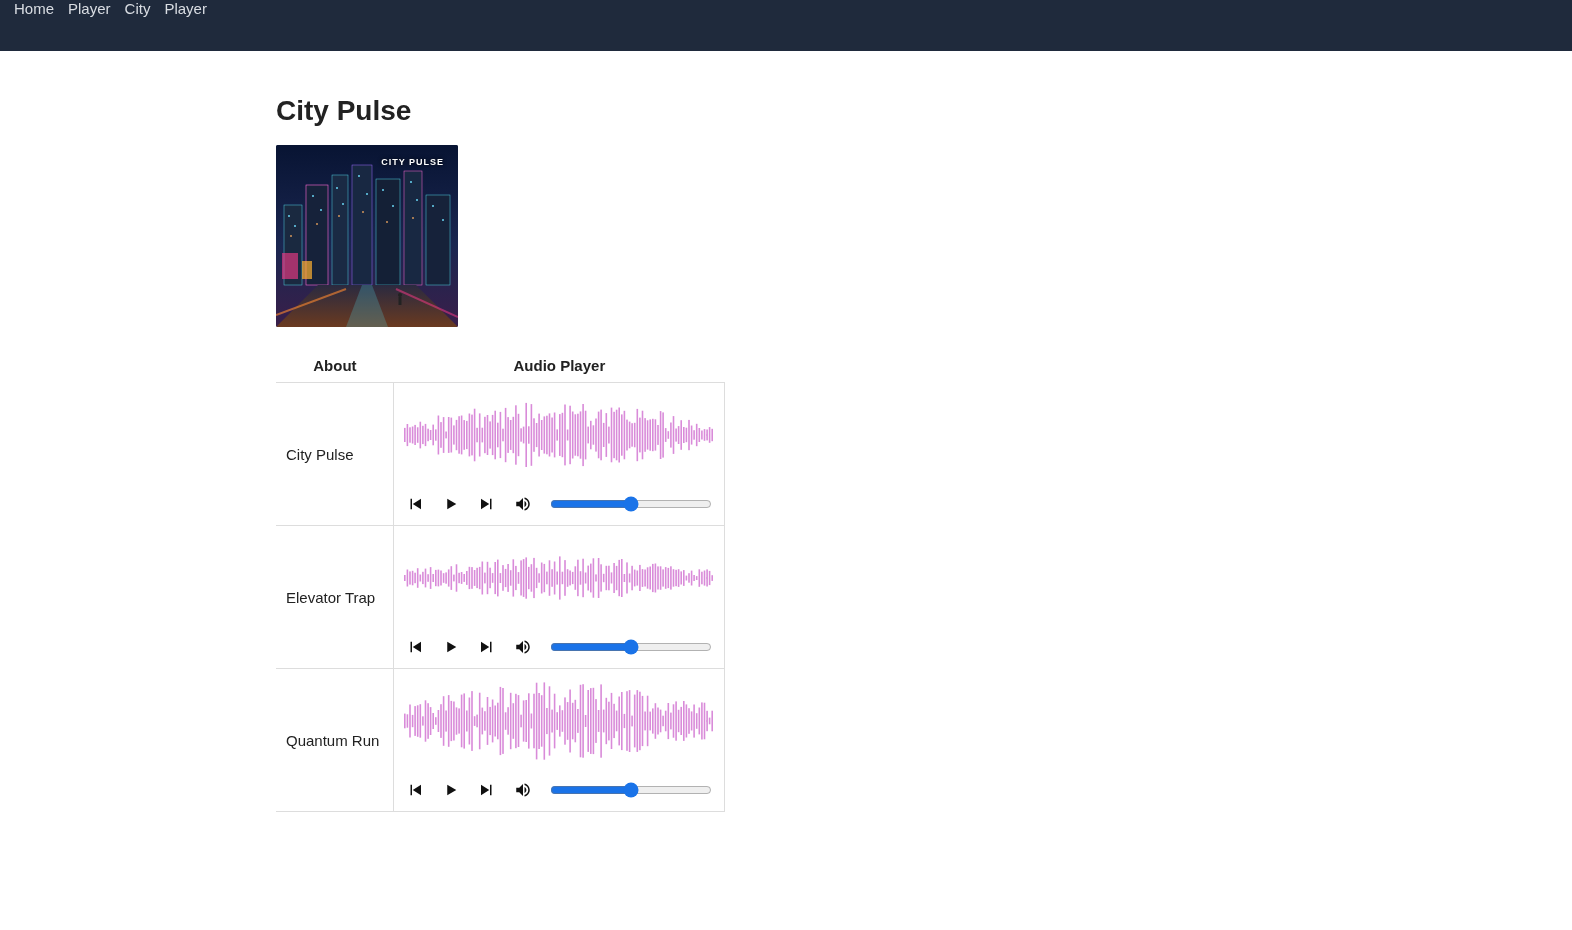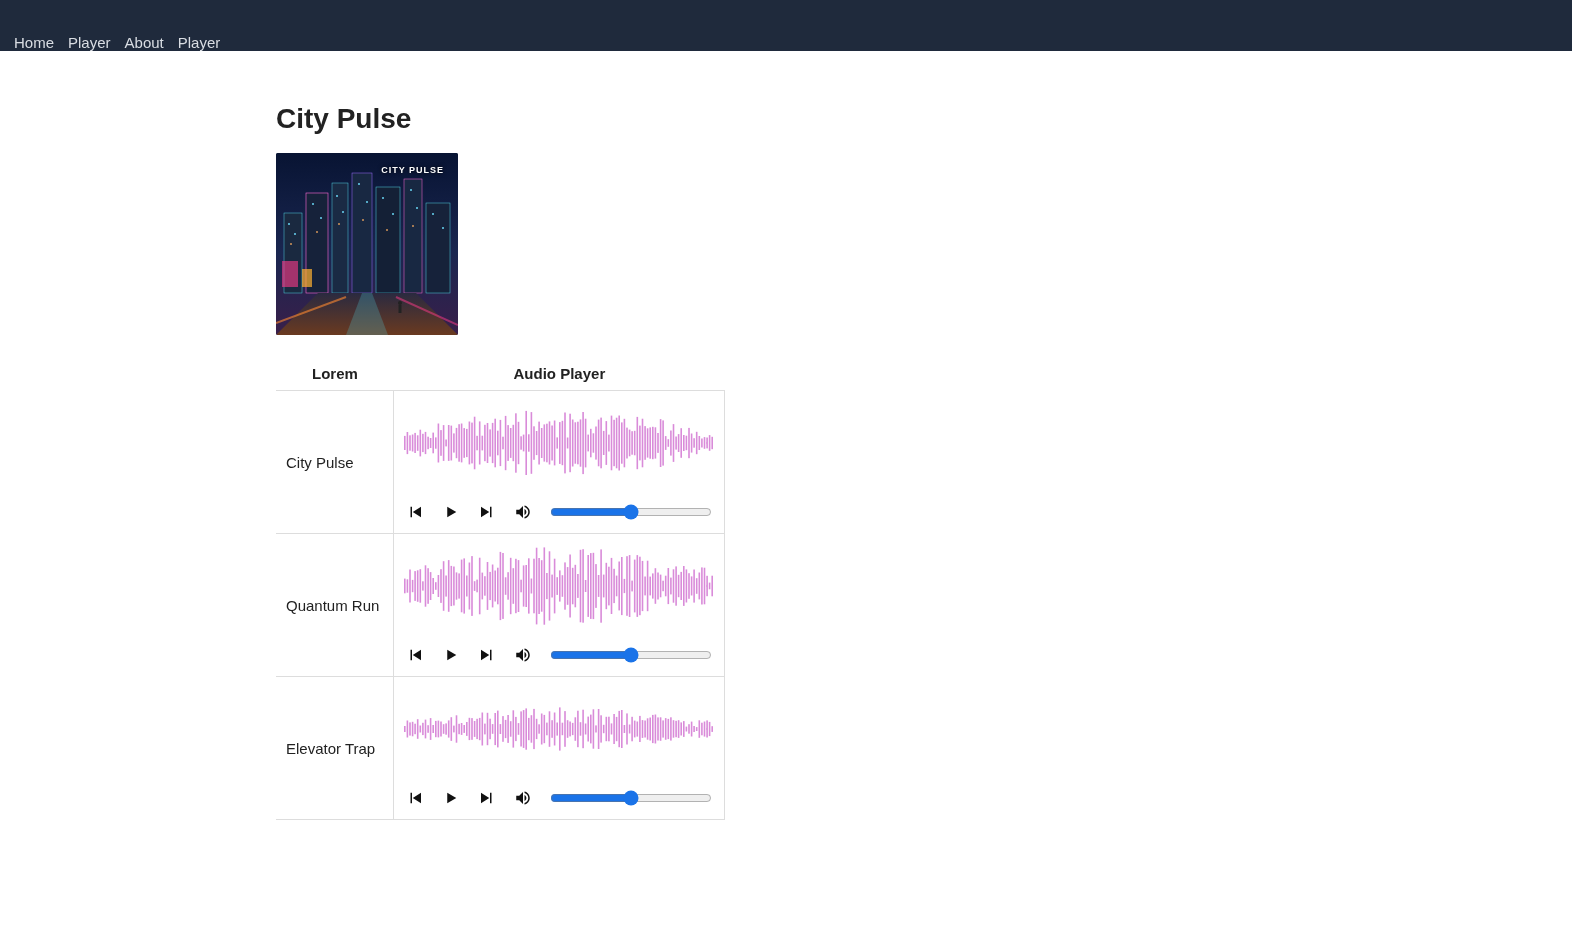--- a/index.html
+++ b/index.html
@@ -6,33 +6,33 @@
   body {
     font-family: "Segoe UI", Arial, sans-serif;
     font-size: 15px;
     color: #222;
     background: #fff;
   }
   .navbar {
     background: #1f2a3c;
     height: 51px;
     display: flex;
-    align-items: flex-end;
+    align-items: flex-start;
     padding: 0 14px;
     gap: 14px;
   }
   .navbar a {
     color: #d9dde3;
     text-decoration: none;
     font-size: 15px;
     cursor: pointer;
   }
   .container {
     max-width: 1060px;
-    margin: 12px auto;
+    margin: 4px auto;
     padding: 40px 20px 20px 20px;
   }
   h1.page-title {
     font-size: 28px;
     font-weight: 700;
     margin-bottom: 18px;
   }
   .album-art {
     width: 182px;
     height: 182px;
@@ -104,21 +104,21 @@
     accent-color: #1a73e8;
     cursor: pointer;
   }
 </style>
 </head>
 <body>
 
 <nav class="navbar">
   <a>Home</a>
   <a>Player</a>
-  <a>About</a>
+  <a>City</a>
   <a>Player</a>
 </nav>
 
 <div class="container">
 
   <h1 class="page-title">City Pulse</h1>
 
   <div class="album-art">
     <svg viewBox="0 0 182 182" width="182" height="182">
       <defs>
@@ -178,21 +178,21 @@
       <circle cx="124" cy="150" r="2" fill="#222"></circle>
       <rect x="122.5" y="152" width="3" height="8" fill="#222"></rect>
     </svg>
     <div class="art-title">CITY PULSE</div>
   </div>
 
 
   <table class="tracks">
     <thead>
       <tr>
-        <th>Lorem</th>
+        <th>About</th>
         <th>Audio Player</th>
       </tr>
     </thead>
     <tbody id="track-body">
         <tr>
           <td class="title-cell"><span>City Pulse</span></td>
           <td class="player-cell">
             <svg class="waveform" viewBox="0 0 310 88">
               <g fill="#d98bd9">
                 <rect x="0.0" y="36.9" width="1.6" height="14.1"></rect>
@@ -331,20 +331,167 @@
                 <use href="#icon-next"></use>
               </svg>
        <svg class="ctrl-icon" viewBox="0 0 24 24">
                 <use href="#icon-vol"></use>
               </svg>
        <input type="range" class="vol" min="0" max="100" value="50" style="">
      </div>
           </td>
         </tr>
         <tr>
+          <td class="title-cell"><span>Elevator Trap</span></td>
+          <td class="player-cell">
+            <svg class="waveform" viewBox="0 0 310 88">
+              <g fill="#d98bd9">
+                <rect x="0.0" y="41.0" width="1.6" height="6.0"></rect>
+                <rect x="2.6" y="35.5" width="1.6" height="17.0"></rect>
+                <rect x="5.2" y="37.4" width="1.6" height="13.2"></rect>
+                <rect x="7.8" y="36.8" width="1.6" height="14.5"></rect>
+                <rect x="10.3" y="38.7" width="1.6" height="10.5"></rect>
+                <rect x="12.9" y="34.2" width="1.6" height="19.6"></rect>
+                <rect x="15.5" y="40.5" width="1.6" height="7.0"></rect>
+                <rect x="18.1" y="37.8" width="1.6" height="12.3"></rect>
+                <rect x="20.7" y="34.6" width="1.6" height="18.8"></rect>
+                <rect x="23.3" y="40.2" width="1.6" height="7.6"></rect>
+                <rect x="25.8" y="33.1" width="1.6" height="21.8"></rect>
+                <rect x="28.4" y="40.0" width="1.6" height="8.0"></rect>
+                <rect x="31.0" y="35.9" width="1.6" height="16.3"></rect>
+                <rect x="33.6" y="35.6" width="1.6" height="16.8"></rect>
+                <rect x="36.2" y="36.5" width="1.6" height="15.0"></rect>
+                <rect x="38.8" y="39.2" width="1.6" height="9.6"></rect>
+                <rect x="41.3" y="38.4" width="1.6" height="11.3"></rect>
+                <rect x="43.9" y="35.4" width="1.6" height="17.2"></rect>
+                <rect x="46.5" y="32.2" width="1.6" height="23.7"></rect>
+                <rect x="49.1" y="40.6" width="1.6" height="6.8"></rect>
+                <rect x="51.7" y="30.3" width="1.6" height="27.4"></rect>
+                <rect x="54.3" y="38.8" width="1.6" height="10.4"></rect>
+                <rect x="56.8" y="38.0" width="1.6" height="11.9"></rect>
+                <rect x="59.4" y="40.0" width="1.6" height="7.9"></rect>
+                <rect x="62.0" y="37.0" width="1.6" height="13.9"></rect>
+                <rect x="64.6" y="32.8" width="1.6" height="22.3"></rect>
+                <rect x="67.2" y="33.1" width="1.6" height="21.7"></rect>
+                <rect x="69.8" y="36.0" width="1.6" height="15.9"></rect>
+                <rect x="72.3" y="33.8" width="1.6" height="20.3"></rect>
+                <rect x="74.9" y="32.9" width="1.6" height="22.3"></rect>
+                <rect x="77.5" y="27.5" width="1.6" height="33.0"></rect>
+                <rect x="80.1" y="38.6" width="1.6" height="10.8"></rect>
+                <rect x="82.7" y="27.8" width="1.6" height="32.4"></rect>
+                <rect x="85.3" y="33.7" width="1.6" height="20.5"></rect>
+                <rect x="87.8" y="39.1" width="1.6" height="9.7"></rect>
+                <rect x="90.4" y="28.0" width="1.6" height="32.1"></rect>
+                <rect x="93.0" y="25.6" width="1.6" height="36.8"></rect>
+                <rect x="95.6" y="39.1" width="1.6" height="9.9"></rect>
+                <rect x="98.2" y="31.1" width="1.6" height="25.7"></rect>
+                <rect x="100.8" y="34.9" width="1.6" height="18.2"></rect>
+                <rect x="103.3" y="30.0" width="1.6" height="27.9"></rect>
+                <rect x="105.9" y="36.2" width="1.6" height="15.5"></rect>
+                <rect x="108.5" y="25.3" width="1.6" height="37.3"></rect>
+                <rect x="111.1" y="31.9" width="1.6" height="24.2"></rect>
+                <rect x="113.7" y="38.1" width="1.6" height="11.7"></rect>
+                <rect x="116.3" y="26.4" width="1.6" height="35.1"></rect>
+                <rect x="118.8" y="25.1" width="1.6" height="37.8"></rect>
+                <rect x="121.4" y="23.4" width="1.6" height="41.3"></rect>
+                <rect x="124.0" y="32.9" width="1.6" height="22.3"></rect>
+                <rect x="126.6" y="30.2" width="1.6" height="27.5"></rect>
+                <rect x="129.2" y="23.9" width="1.6" height="40.2"></rect>
+                <rect x="131.8" y="33.8" width="1.6" height="20.3"></rect>
+                <rect x="134.3" y="39.3" width="1.6" height="9.4"></rect>
+                <rect x="136.9" y="28.5" width="1.6" height="31.0"></rect>
+                <rect x="139.5" y="29.9" width="1.6" height="28.3"></rect>
+                <rect x="142.1" y="37.6" width="1.6" height="12.7"></rect>
+                <rect x="144.7" y="26.3" width="1.6" height="35.5"></rect>
+                <rect x="147.3" y="35.2" width="1.6" height="17.6"></rect>
+                <rect x="149.8" y="27.5" width="1.6" height="33.0"></rect>
+                <rect x="152.4" y="37.5" width="1.6" height="13.1"></rect>
+                <rect x="155.0" y="22.4" width="1.6" height="43.2"></rect>
+                <rect x="157.6" y="37.7" width="1.6" height="12.5"></rect>
+                <rect x="160.2" y="26.1" width="1.6" height="35.7"></rect>
+                <rect x="162.8" y="35.2" width="1.6" height="17.6"></rect>
+                <rect x="165.3" y="36.5" width="1.6" height="14.9"></rect>
+                <rect x="167.9" y="37.9" width="1.6" height="12.2"></rect>
+                <rect x="170.5" y="32.3" width="1.6" height="23.5"></rect>
+                <rect x="173.1" y="25.7" width="1.6" height="36.5"></rect>
+                <rect x="175.7" y="37.2" width="1.6" height="13.5"></rect>
+                <rect x="178.3" y="24.7" width="1.6" height="38.5"></rect>
+                <rect x="180.8" y="38.5" width="1.6" height="11.0"></rect>
+                <rect x="183.4" y="31.6" width="1.6" height="24.9"></rect>
+                <rect x="186.0" y="29.6" width="1.6" height="28.8"></rect>
+                <rect x="188.6" y="24.3" width="1.6" height="39.4"></rect>
+                <rect x="191.2" y="40.4" width="1.6" height="7.1"></rect>
+                <rect x="193.8" y="24.0" width="1.6" height="40.0"></rect>
+                <rect x="196.3" y="30.3" width="1.6" height="27.3"></rect>
+                <rect x="198.9" y="39.8" width="1.6" height="8.4"></rect>
+                <rect x="201.5" y="31.8" width="1.6" height="24.4"></rect>
+                <rect x="204.1" y="31.7" width="1.6" height="24.6"></rect>
+                <rect x="206.7" y="38.4" width="1.6" height="11.1"></rect>
+                <rect x="209.3" y="29.0" width="1.6" height="30.0"></rect>
+                <rect x="211.8" y="31.9" width="1.6" height="24.3"></rect>
+                <rect x="214.4" y="25.9" width="1.6" height="36.3"></rect>
+                <rect x="217.0" y="25.0" width="1.6" height="38.0"></rect>
+                <rect x="219.6" y="40.0" width="1.6" height="8.0"></rect>
+                <rect x="222.2" y="28.4" width="1.6" height="31.1"></rect>
+                <rect x="224.8" y="39.5" width="1.6" height="9.0"></rect>
+                <rect x="227.3" y="31.8" width="1.6" height="24.5"></rect>
+                <rect x="229.9" y="35.6" width="1.6" height="16.8"></rect>
+                <rect x="232.5" y="36.5" width="1.6" height="15.1"></rect>
+                <rect x="235.1" y="30.9" width="1.6" height="26.1"></rect>
+                <rect x="237.7" y="35.1" width="1.6" height="17.8"></rect>
+                <rect x="240.3" y="35.5" width="1.6" height="17.0"></rect>
+                <rect x="242.8" y="33.3" width="1.6" height="21.4"></rect>
+                <rect x="245.4" y="32.5" width="1.6" height="23.0"></rect>
+                <rect x="248.0" y="29.9" width="1.6" height="28.2"></rect>
+                <rect x="250.6" y="29.5" width="1.6" height="29.0"></rect>
+                <rect x="253.2" y="32.4" width="1.6" height="23.1"></rect>
+                <rect x="255.8" y="32.3" width="1.6" height="23.5"></rect>
+                <rect x="258.3" y="35.4" width="1.6" height="17.2"></rect>
+                <rect x="260.9" y="33.1" width="1.6" height="21.7"></rect>
+                <rect x="263.5" y="33.9" width="1.6" height="20.2"></rect>
+                <rect x="266.1" y="32.3" width="1.6" height="23.3"></rect>
+                <rect x="268.7" y="35.2" width="1.6" height="17.5"></rect>
+                <rect x="271.3" y="35.8" width="1.6" height="16.4"></rect>
+                <rect x="273.8" y="35.2" width="1.6" height="17.7"></rect>
+                <rect x="276.4" y="37.4" width="1.6" height="13.1"></rect>
+                <rect x="279.0" y="36.1" width="1.6" height="15.8"></rect>
+                <rect x="281.6" y="41.6" width="1.6" height="4.9"></rect>
+                <rect x="284.2" y="39.2" width="1.6" height="9.5"></rect>
+                <rect x="286.8" y="36.6" width="1.6" height="14.9"></rect>
+                <rect x="289.3" y="41.0" width="1.6" height="6.0"></rect>
+                <rect x="291.9" y="42.1" width="1.6" height="3.9"></rect>
+                <rect x="294.5" y="35.3" width="1.6" height="17.5"></rect>
+                <rect x="297.1" y="37.7" width="1.6" height="12.6"></rect>
+                <rect x="299.7" y="36.5" width="1.6" height="15.1"></rect>
+                <rect x="302.3" y="35.4" width="1.6" height="17.1"></rect>
+                <rect x="304.8" y="36.9" width="1.6" height="14.2"></rect>
+                <rect x="307.4" y="41.2" width="1.6" height="5.7"></rect>
+                <rect x="302.0" y="43.5" width="1" height="1"></rect>
+                <rect x="305.0" y="43.5" width="1" height="1"></rect>
+                <rect x="308.0" y="43.5" width="1" height="1"></rect>
+              </g>
+            </svg>
+            <div class="controls">
+       <svg class="ctrl-icon" viewBox="0 0 24 24">
+                <use href="#icon-prev"></use>
+              </svg>
+       <svg class="ctrl-icon" viewBox="0 0 24 24">
+                <use href="#icon-play"></use>
+              </svg>
+       <svg class="ctrl-icon" viewBox="0 0 24 24">
+                <use href="#icon-next"></use>
+              </svg>
+       <svg class="ctrl-icon" viewBox="0 0 24 24">
+                <use href="#icon-vol"></use>
+              </svg>
+       <input type="range" class="vol" min="0" max="100" value="50" style="">
+     </div>
+          </td>
+        </tr>
+        <tr>
           <td class="title-cell"><span>Quantum Run</span></td>
           <td class="player-cell">
             <svg class="waveform" viewBox="0 0 310 88">
               <g fill="#d98bd9">
                 <rect x="0.0" y="36.6" width="1.6" height="14.7"></rect>
                 <rect x="2.6" y="37.3" width="1.6" height="13.4"></rect>
                 <rect x="5.2" y="27.5" width="1.6" height="33.0"></rect>
                 <rect x="7.8" y="37.9" width="1.6" height="12.3"></rect>
                 <rect x="10.3" y="29.1" width="1.6" height="29.8"></rect>
                 <rect x="12.9" y="28.3" width="1.6" height="31.5"></rect>
@@ -477,167 +624,20 @@
        <svg class="ctrl-icon" viewBox="0 0 24 24">
                 <use href="#icon-next"></use>
               </svg>
        <svg class="ctrl-icon" viewBox="0 0 24 24">
                 <use href="#icon-vol"></use>
               </svg>
        <input type="range" class="vol" min="0" max="100" value="50" style="">
      </div>
           </td>
         </tr>
-        <tr>
-          <td class="title-cell"><span>Elevator Trap</span></td>
-          <td class="player-cell">
-            <svg class="waveform" viewBox="0 0 310 88">
-              <g fill="#d98bd9">
-                <rect x="0.0" y="41.0" width="1.6" height="6.0"></rect>
-                <rect x="2.6" y="35.5" width="1.6" height="17.0"></rect>
-                <rect x="5.2" y="37.4" width="1.6" height="13.2"></rect>
-                <rect x="7.8" y="36.8" width="1.6" height="14.5"></rect>
-                <rect x="10.3" y="38.7" width="1.6" height="10.5"></rect>
-                <rect x="12.9" y="34.2" width="1.6" height="19.6"></rect>
-                <rect x="15.5" y="40.5" width="1.6" height="7.0"></rect>
-                <rect x="18.1" y="37.8" width="1.6" height="12.3"></rect>
-                <rect x="20.7" y="34.6" width="1.6" height="18.8"></rect>
-                <rect x="23.3" y="40.2" width="1.6" height="7.6"></rect>
-                <rect x="25.8" y="33.1" width="1.6" height="21.8"></rect>
-                <rect x="28.4" y="40.0" width="1.6" height="8.0"></rect>
-                <rect x="31.0" y="35.9" width="1.6" height="16.3"></rect>
-                <rect x="33.6" y="35.6" width="1.6" height="16.8"></rect>
-                <rect x="36.2" y="36.5" width="1.6" height="15.0"></rect>
-                <rect x="38.8" y="39.2" width="1.6" height="9.6"></rect>
-                <rect x="41.3" y="38.4" width="1.6" height="11.3"></rect>
-                <rect x="43.9" y="35.4" width="1.6" height="17.2"></rect>
-                <rect x="46.5" y="32.2" width="1.6" height="23.7"></rect>
-                <rect x="49.1" y="40.6" width="1.6" height="6.8"></rect>
-                <rect x="51.7" y="30.3" width="1.6" height="27.4"></rect>
-                <rect x="54.3" y="38.8" width="1.6" height="10.4"></rect>
-                <rect x="56.8" y="38.0" width="1.6" height="11.9"></rect>
-                <rect x="59.4" y="40.0" width="1.6" height="7.9"></rect>
-                <rect x="62.0" y="37.0" width="1.6" height="13.9"></rect>
-                <rect x="64.6" y="32.8" width="1.6" height="22.3"></rect>
-                <rect x="67.2" y="33.1" width="1.6" height="21.7"></rect>
-                <rect x="69.8" y="36.0" width="1.6" height="15.9"></rect>
-                <rect x="72.3" y="33.8" width="1.6" height="20.3"></rect>
-                <rect x="74.9" y="32.9" width="1.6" height="22.3"></rect>
-                <rect x="77.5" y="27.5" width="1.6" height="33.0"></rect>
-                <rect x="80.1" y="38.6" width="1.6" height="10.8"></rect>
-                <rect x="82.7" y="27.8" width="1.6" height="32.4"></rect>
-                <rect x="85.3" y="33.7" width="1.6" height="20.5"></rect>
-                <rect x="87.8" y="39.1" width="1.6" height="9.7"></rect>
-                <rect x="90.4" y="28.0" width="1.6" height="32.1"></rect>
-                <rect x="93.0" y="25.6" width="1.6" height="36.8"></rect>
-                <rect x="95.6" y="39.1" width="1.6" height="9.9"></rect>
-                <rect x="98.2" y="31.1" width="1.6" height="25.7"></rect>
-                <rect x="100.8" y="34.9" width="1.6" height="18.2"></rect>
-                <rect x="103.3" y="30.0" width="1.6" height="27.9"></rect>
-                <rect x="105.9" y="36.2" width="1.6" height="15.5"></rect>
-                <rect x="108.5" y="25.3" width="1.6" height="37.3"></rect>
-                <rect x="111.1" y="31.9" width="1.6" height="24.2"></rect>
-                <rect x="113.7" y="38.1" width="1.6" height="11.7"></rect>
-                <rect x="116.3" y="26.4" width="1.6" height="35.1"></rect>
-                <rect x="118.8" y="25.1" width="1.6" height="37.8"></rect>
-                <rect x="121.4" y="23.4" width="1.6" height="41.3"></rect>
-                <rect x="124.0" y="32.9" width="1.6" height="22.3"></rect>
-                <rect x="126.6" y="30.2" width="1.6" height="27.5"></rect>
-                <rect x="129.2" y="23.9" width="1.6" height="40.2"></rect>
-                <rect x="131.8" y="33.8" width="1.6" height="20.3"></rect>
-                <rect x="134.3" y="39.3" width="1.6" height="9.4"></rect>
-                <rect x="136.9" y="28.5" width="1.6" height="31.0"></rect>
-                <rect x="139.5" y="29.9" width="1.6" height="28.3"></rect>
-                <rect x="142.1" y="37.6" width="1.6" height="12.7"></rect>
-                <rect x="144.7" y="26.3" width="1.6" height="35.5"></rect>
-                <rect x="147.3" y="35.2" width="1.6" height="17.6"></rect>
-                <rect x="149.8" y="27.5" width="1.6" height="33.0"></rect>
-                <rect x="152.4" y="37.5" width="1.6" height="13.1"></rect>
-                <rect x="155.0" y="22.4" width="1.6" height="43.2"></rect>
-                <rect x="157.6" y="37.7" width="1.6" height="12.5"></rect>
-                <rect x="160.2" y="26.1" width="1.6" height="35.7"></rect>
-                <rect x="162.8" y="35.2" width="1.6" height="17.6"></rect>
-                <rect x="165.3" y="36.5" width="1.6" height="14.9"></rect>
-                <rect x="167.9" y="37.9" width="1.6" height="12.2"></rect>
-                <rect x="170.5" y="32.3" width="1.6" height="23.5"></rect>
-                <rect x="173.1" y="25.7" width="1.6" height="36.5"></rect>
-                <rect x="175.7" y="37.2" width="1.6" height="13.5"></rect>
-                <rect x="178.3" y="24.7" width="1.6" height="38.5"></rect>
-                <rect x="180.8" y="38.5" width="1.6" height="11.0"></rect>
-                <rect x="183.4" y="31.6" width="1.6" height="24.9"></rect>
-                <rect x="186.0" y="29.6" width="1.6" height="28.8"></rect>
-                <rect x="188.6" y="24.3" width="1.6" height="39.4"></rect>
-                <rect x="191.2" y="40.4" width="1.6" height="7.1"></rect>
-                <rect x="193.8" y="24.0" width="1.6" height="40.0"></rect>
-                <rect x="196.3" y="30.3" width="1.6" height="27.3"></rect>
-                <rect x="198.9" y="39.8" width="1.6" height="8.4"></rect>
-                <rect x="201.5" y="31.8" width="1.6" height="24.4"></rect>
-                <rect x="204.1" y="31.7" width="1.6" height="24.6"></rect>
-                <rect x="206.7" y="38.4" width="1.6" height="11.1"></rect>
-                <rect x="209.3" y="29.0" width="1.6" height="30.0"></rect>
-                <rect x="211.8" y="31.9" width="1.6" height="24.3"></rect>
-                <rect x="214.4" y="25.9" width="1.6" height="36.3"></rect>
-                <rect x="217.0" y="25.0" width="1.6" height="38.0"></rect>
-                <rect x="219.6" y="40.0" width="1.6" height="8.0"></rect>
-                <rect x="222.2" y="28.4" width="1.6" height="31.1"></rect>
-                <rect x="224.8" y="39.5" width="1.6" height="9.0"></rect>
-                <rect x="227.3" y="31.8" width="1.6" height="24.5"></rect>
-                <rect x="229.9" y="35.6" width="1.6" height="16.8"></rect>
-                <rect x="232.5" y="36.5" width="1.6" height="15.1"></rect>
-                <rect x="235.1" y="30.9" width="1.6" height="26.1"></rect>
-                <rect x="237.7" y="35.1" width="1.6" height="17.8"></rect>
-                <rect x="240.3" y="35.5" width="1.6" height="17.0"></rect>
-                <rect x="242.8" y="33.3" width="1.6" height="21.4"></rect>
-                <rect x="245.4" y="32.5" width="1.6" height="23.0"></rect>
-                <rect x="248.0" y="29.9" width="1.6" height="28.2"></rect>
-                <rect x="250.6" y="29.5" width="1.6" height="29.0"></rect>
-                <rect x="253.2" y="32.4" width="1.6" height="23.1"></rect>
-                <rect x="255.8" y="32.3" width="1.6" height="23.5"></rect>
-                <rect x="258.3" y="35.4" width="1.6" height="17.2"></rect>
-                <rect x="260.9" y="33.1" width="1.6" height="21.7"></rect>
-                <rect x="263.5" y="33.9" width="1.6" height="20.2"></rect>
-                <rect x="266.1" y="32.3" width="1.6" height="23.3"></rect>
-                <rect x="268.7" y="35.2" width="1.6" height="17.5"></rect>
-                <rect x="271.3" y="35.8" width="1.6" height="16.4"></rect>
-                <rect x="273.8" y="35.2" width="1.6" height="17.7"></rect>
-                <rect x="276.4" y="37.4" width="1.6" height="13.1"></rect>
-                <rect x="279.0" y="36.1" width="1.6" height="15.8"></rect>
-                <rect x="281.6" y="41.6" width="1.6" height="4.9"></rect>
-                <rect x="284.2" y="39.2" width="1.6" height="9.5"></rect>
-                <rect x="286.8" y="36.6" width="1.6" height="14.9"></rect>
-                <rect x="289.3" y="41.0" width="1.6" height="6.0"></rect>
-                <rect x="291.9" y="42.1" width="1.6" height="3.9"></rect>
-                <rect x="294.5" y="35.3" width="1.6" height="17.5"></rect>
-                <rect x="297.1" y="37.7" width="1.6" height="12.6"></rect>
-                <rect x="299.7" y="36.5" width="1.6" height="15.1"></rect>
-                <rect x="302.3" y="35.4" width="1.6" height="17.1"></rect>
-                <rect x="304.8" y="36.9" width="1.6" height="14.2"></rect>
-                <rect x="307.4" y="41.2" width="1.6" height="5.7"></rect>
-                <rect x="302.0" y="43.5" width="1" height="1"></rect>
-                <rect x="305.0" y="43.5" width="1" height="1"></rect>
-                <rect x="308.0" y="43.5" width="1" height="1"></rect>
-              </g>
-            </svg>
-            <div class="controls">
-       <svg class="ctrl-icon" viewBox="0 0 24 24">
-                <use href="#icon-prev"></use>
-              </svg>
-       <svg class="ctrl-icon" viewBox="0 0 24 24">
-                <use href="#icon-play"></use>
-              </svg>
-       <svg class="ctrl-icon" viewBox="0 0 24 24">
-                <use href="#icon-next"></use>
-              </svg>
-       <svg class="ctrl-icon" viewBox="0 0 24 24">
-                <use href="#icon-vol"></use>
-              </svg>
-       <input type="range" class="vol" min="0" max="100" value="50" style="">
-     </div>
-          </td>
-        </tr>
       </tbody>
   </table>
 
 </div>
 
 <svg width="0" height="0" style="position:absolute">
   <defs>
     <g id="icon-prev">
         <path d="M6 5h2v14H6zM20 5v14L9 12z"></path>
       </g>

